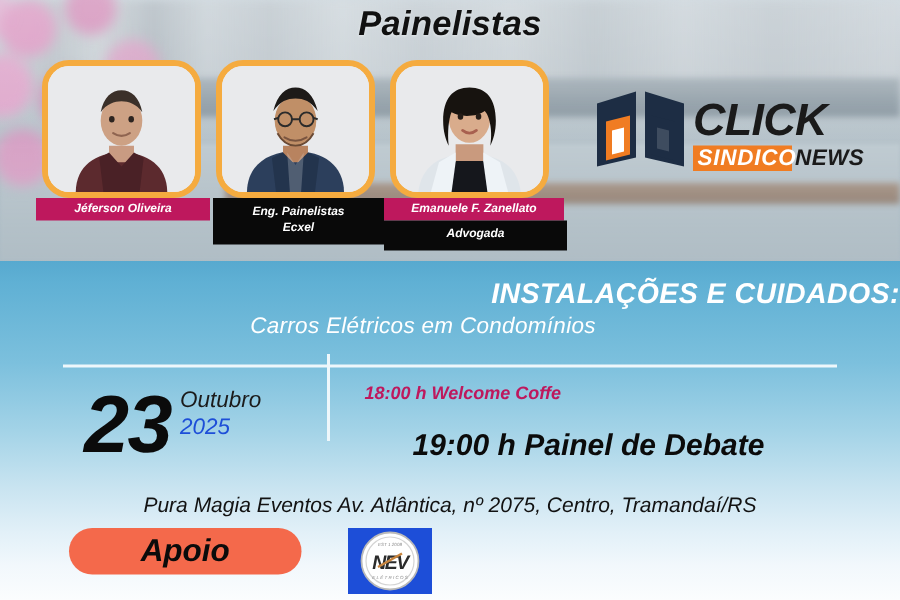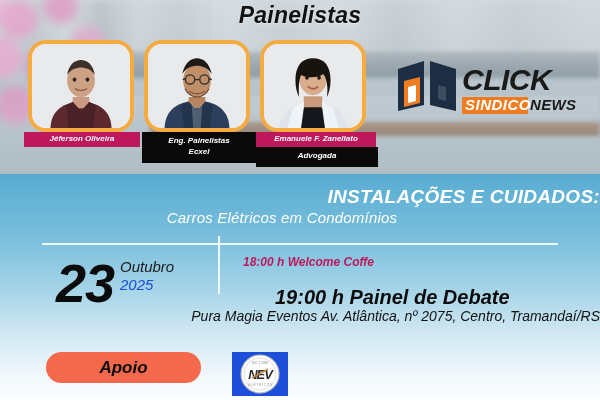--- a/index.html
+++ b/index.html
@@ -243,36 +243,36 @@
     left: 243px; top: 286px;
     font-size: 20px;
     font-weight: bold;
     color: #0b0b0b;
     margin-left: 32px;
   }
 
   
   .venue {
     position: absolute;
-    left: 0; top: 308px;
+    left: 0; top: 328px;
     width: 600px;
-    text-align: right;
+    text-align: center;
     font-size: 14px;
     color: #121212;
   }
 
   
   .apoio {
     position: absolute;
     left: 46px; top: 352px;
     width: 155px; height: 31px;
     background: #f4694b;
     border-radius: 16px;
     color: #0b0b0b;
-    font-size: 17px;
+    font-size: 21px;
     font-weight: bold;
     display: flex;
     align-items: center;
     justify-content: center;
     box-sizing: border-box;
   }
   .sponsor {
     position: absolute;
     left: 232px; top: 352px;
     width: 56px; height: 44px;

